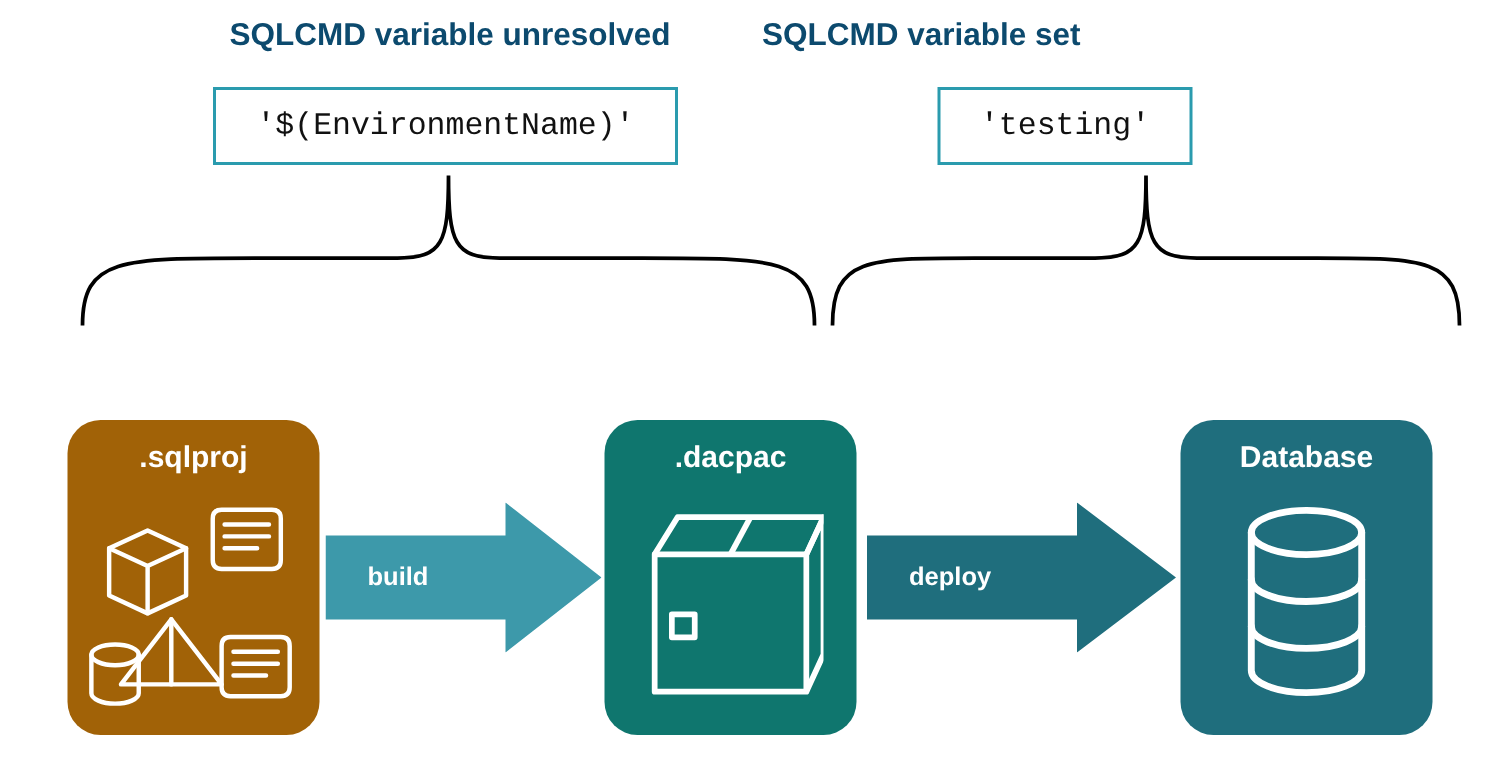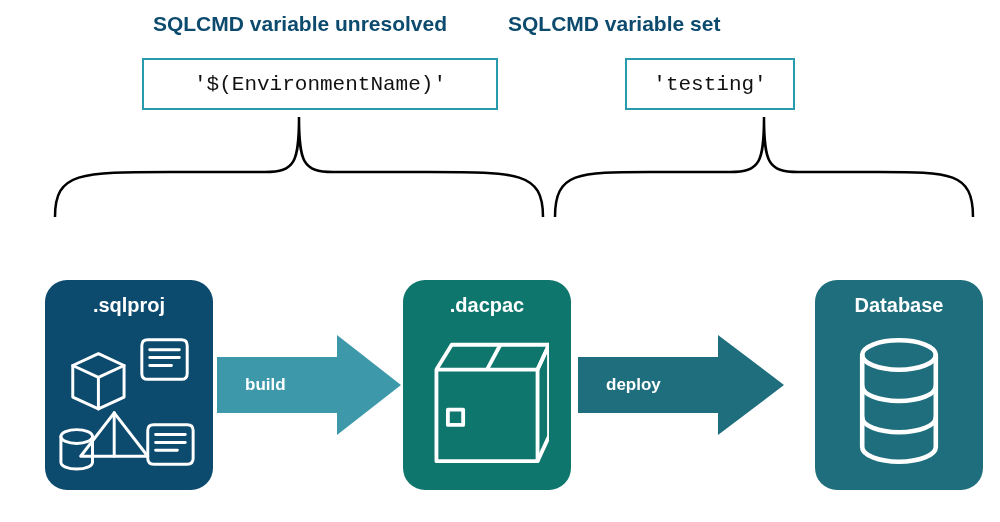--- a/index.html
+++ b/index.html
@@ -26,21 +26,21 @@
     border: 2px solid #2a9bae;
     background: #fff;
     font-family: "Consolas", "Menlo", "Courier New", monospace;
     font-size: 21px;
     color: #111;
     display: flex;
     align-items: center;
     justify-content: center;
     height: 52px;
   }
-  #codebox-left  { left: 142px; top: 58px;  width: 356px; }
+  #codebox-left  { left: 142px; top: 58px;  width: 310px; }
   #codebox-right { left: 625px; top: 58px; width: 170px; }
 
   
   .brace { position: absolute; top: 112px; height: 110px; pointer-events:none; }
   #brace-left  { left: 50px;  width: 498px; }
   #brace-right { left: 550px; width: 428px; }
 
   
   .row { position: absolute; top: 280px; left: 45px; right: 25px; height: 215px; }
 
@@ -52,23 +52,23 @@
     padding: 14px 12px;
     color: #fff;
   }
   .card-title {
     font-size: 20px;
     font-weight: 700;
     text-align: center;
     margin-bottom: 6px;
   }
 
-  #card-sqlproj  { left: 0;   background: #0c4a6e; }
+  #card-sqlproj  { left: 0;   background: #a16207; }
   #card-dacpac   { left: 358px; background: #0f766e; }
-  #card-database { left: 742px; background: #1f6e7d; margin-left: 28px; }
+  #card-database { left: 742px; background: #1f6e7d; }
 
   
   .arrow {
     position: absolute;
     top: 55px;
     height: 100px;
     display: flex;
     align-items: center;
     color: #fff;
     font-weight: 800;

